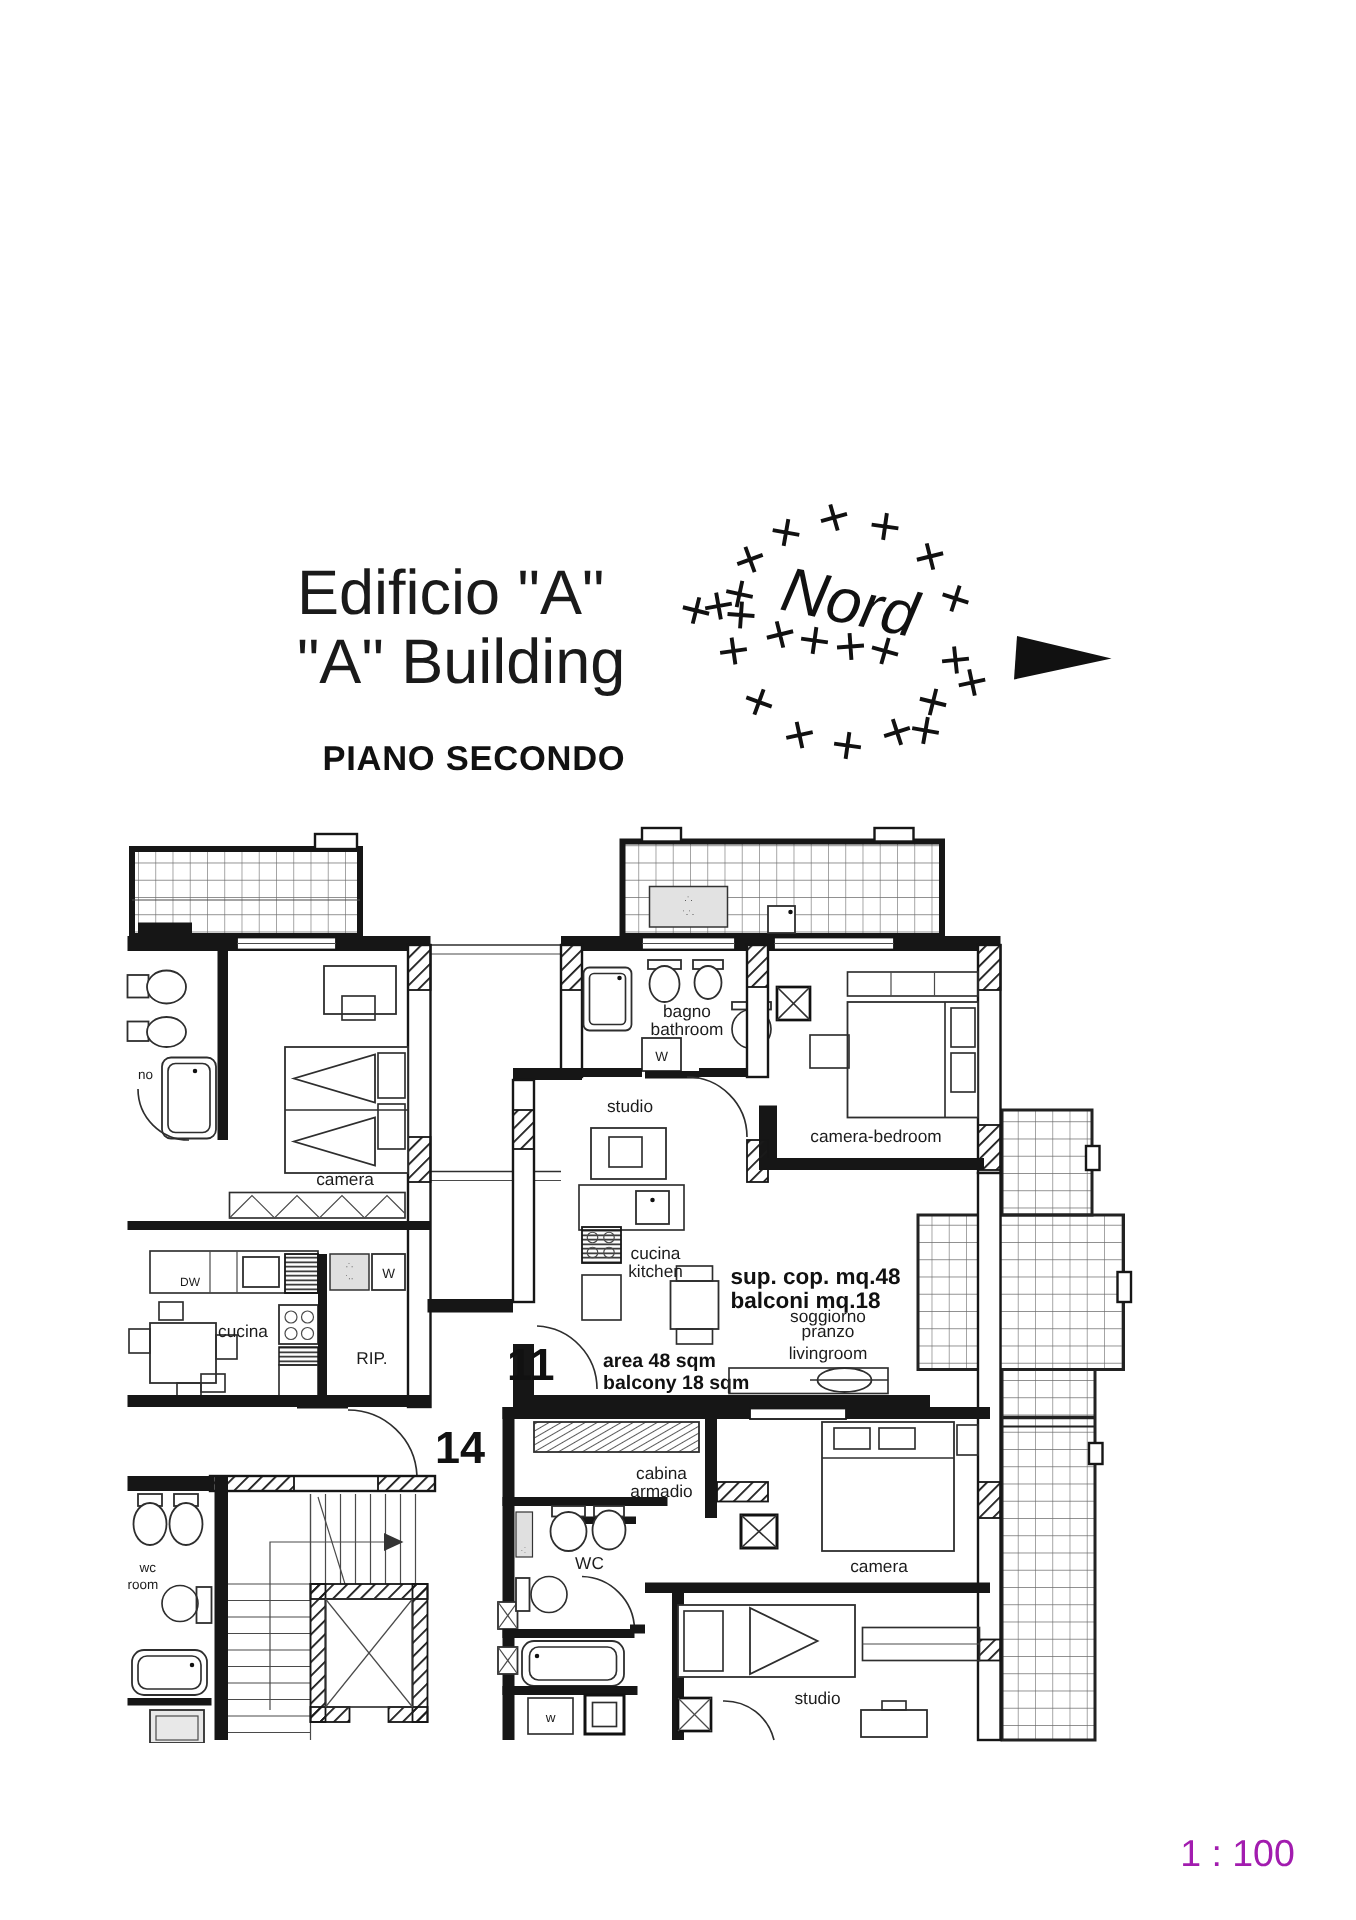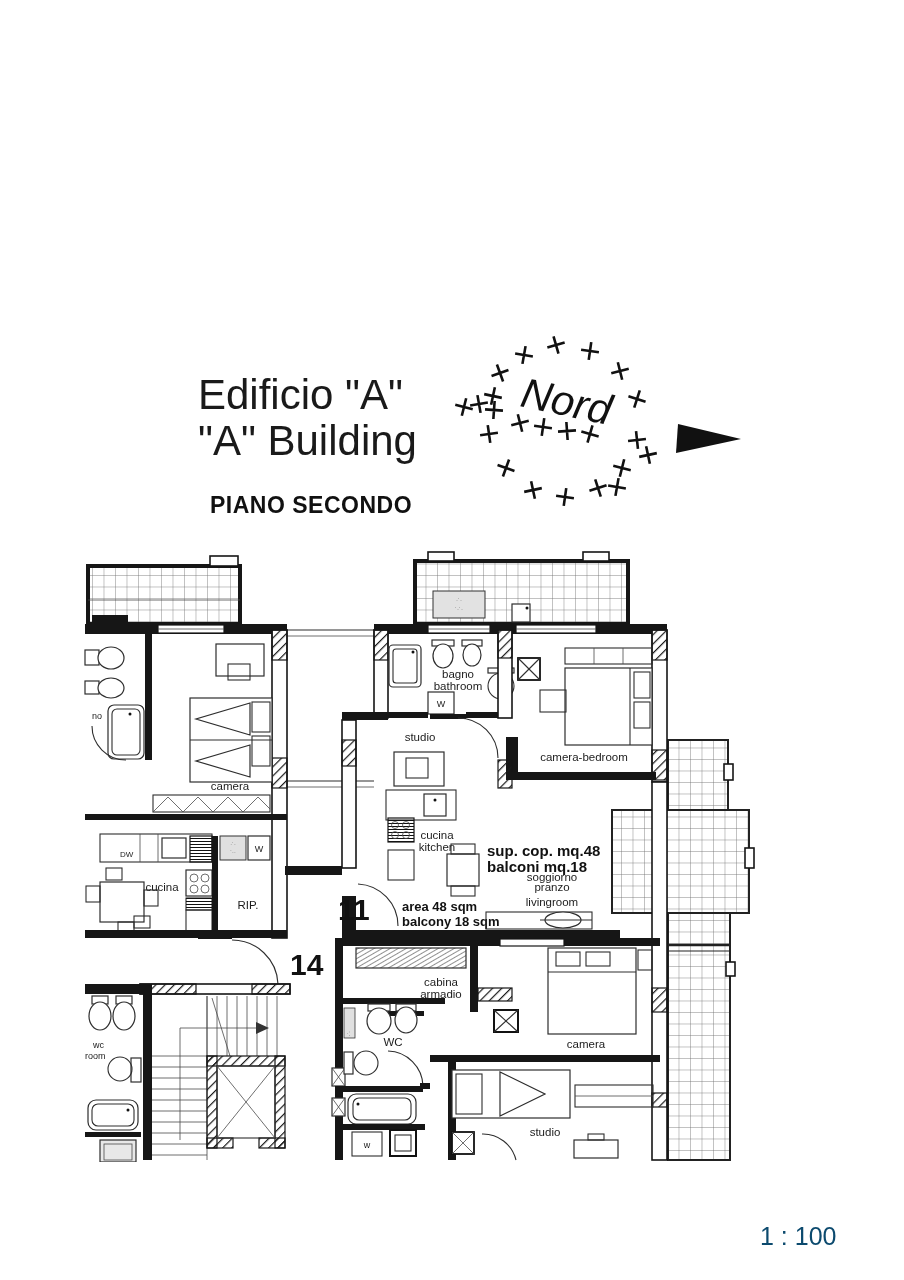--- a/index.html
+++ b/index.html
@@ -1,21 +1,21 @@
 <!DOCTYPE html>
 <html><head>
 <meta charset="utf-8">
 <style>
   html,body{margin:0;padding:0;background:#fff;}
   .page{position:relative;width:904px;height:1280px;background:#ffffff;overflow:hidden;
         font-family:"Liberation Sans", sans-serif;color:#141414;}
   .title-block{position:absolute;left:198px;top:372px;}
   .t1{font-size:42px;line-height:46px;color:#1a1a1a;}
-  .t2{font-size:23px;font-weight:bold;letter-spacing:.5px;margin-top:28px;margin-left:12px;color:#111;}
-  .scale{position:absolute;left:760px;top:1222px;width:130px;text-align:left;font-size:25px;color:#0c4a6e;}
+  .t2{font-size:23px;font-weight:bold;letter-spacing:.5px;margin-top:28px;margin-left:12px;color:#111;text-align:right;}
+  .scale{position:absolute;left:760px;top:1222px;width:130px;text-align:center;font-size:25px;color:#a21caf;}
   svg{position:absolute;left:0;top:0;}
   .wall{fill:#161616;stroke:none;}
   .wallo{fill:#ffffff;stroke:#161616;stroke-width:1.6;}
   .thin{fill:none;stroke:#2e2e2e;stroke-width:1.1;}
   .thin2{fill:none;stroke:#4a4a4a;stroke-width:0.8;}
   .furn{fill:#ffffff;stroke:#2e2e2e;stroke-width:1.2;}
   .dark{fill:#161616;}
   .lbl{font-family:"Liberation Sans",sans-serif;font-size:11.5px;fill:#1c1c1c;}
   .lblS{font-family:"Liberation Sans",sans-serif;font-size:9px;fill:#1c1c1c;}
   .lblB{font-family:"Liberation Sans",sans-serif;font-size:15px;font-weight:bold;fill:#111;}

